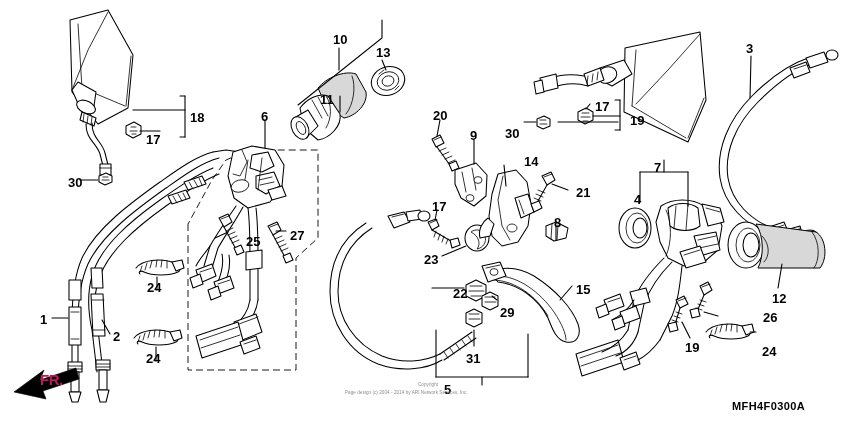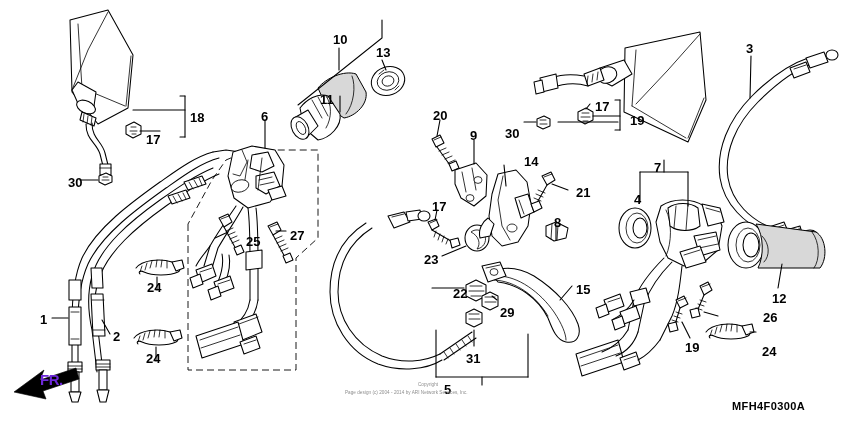--- a/index.html
+++ b/index.html
@@ -32,21 +32,21 @@
     color: #000000;
     line-height: 1;
     white-space: nowrap;
     user-select: none;
   }
   .fr-label {
     position: absolute;
     font-family: "Liberation Sans", sans-serif;
     font-weight: bold;
     font-size: 15px;
-    color: #6d28d9;
+    color: #be185d;
     letter-spacing: -0.5px;
   }
   .copyright-line {
     position: absolute;
     font-family: "Liberation Sans", sans-serif;
     font-size: 4.6px;
     color: #8d8d8d;
     white-space: nowrap;
     letter-spacing: 0.05px;
   }

